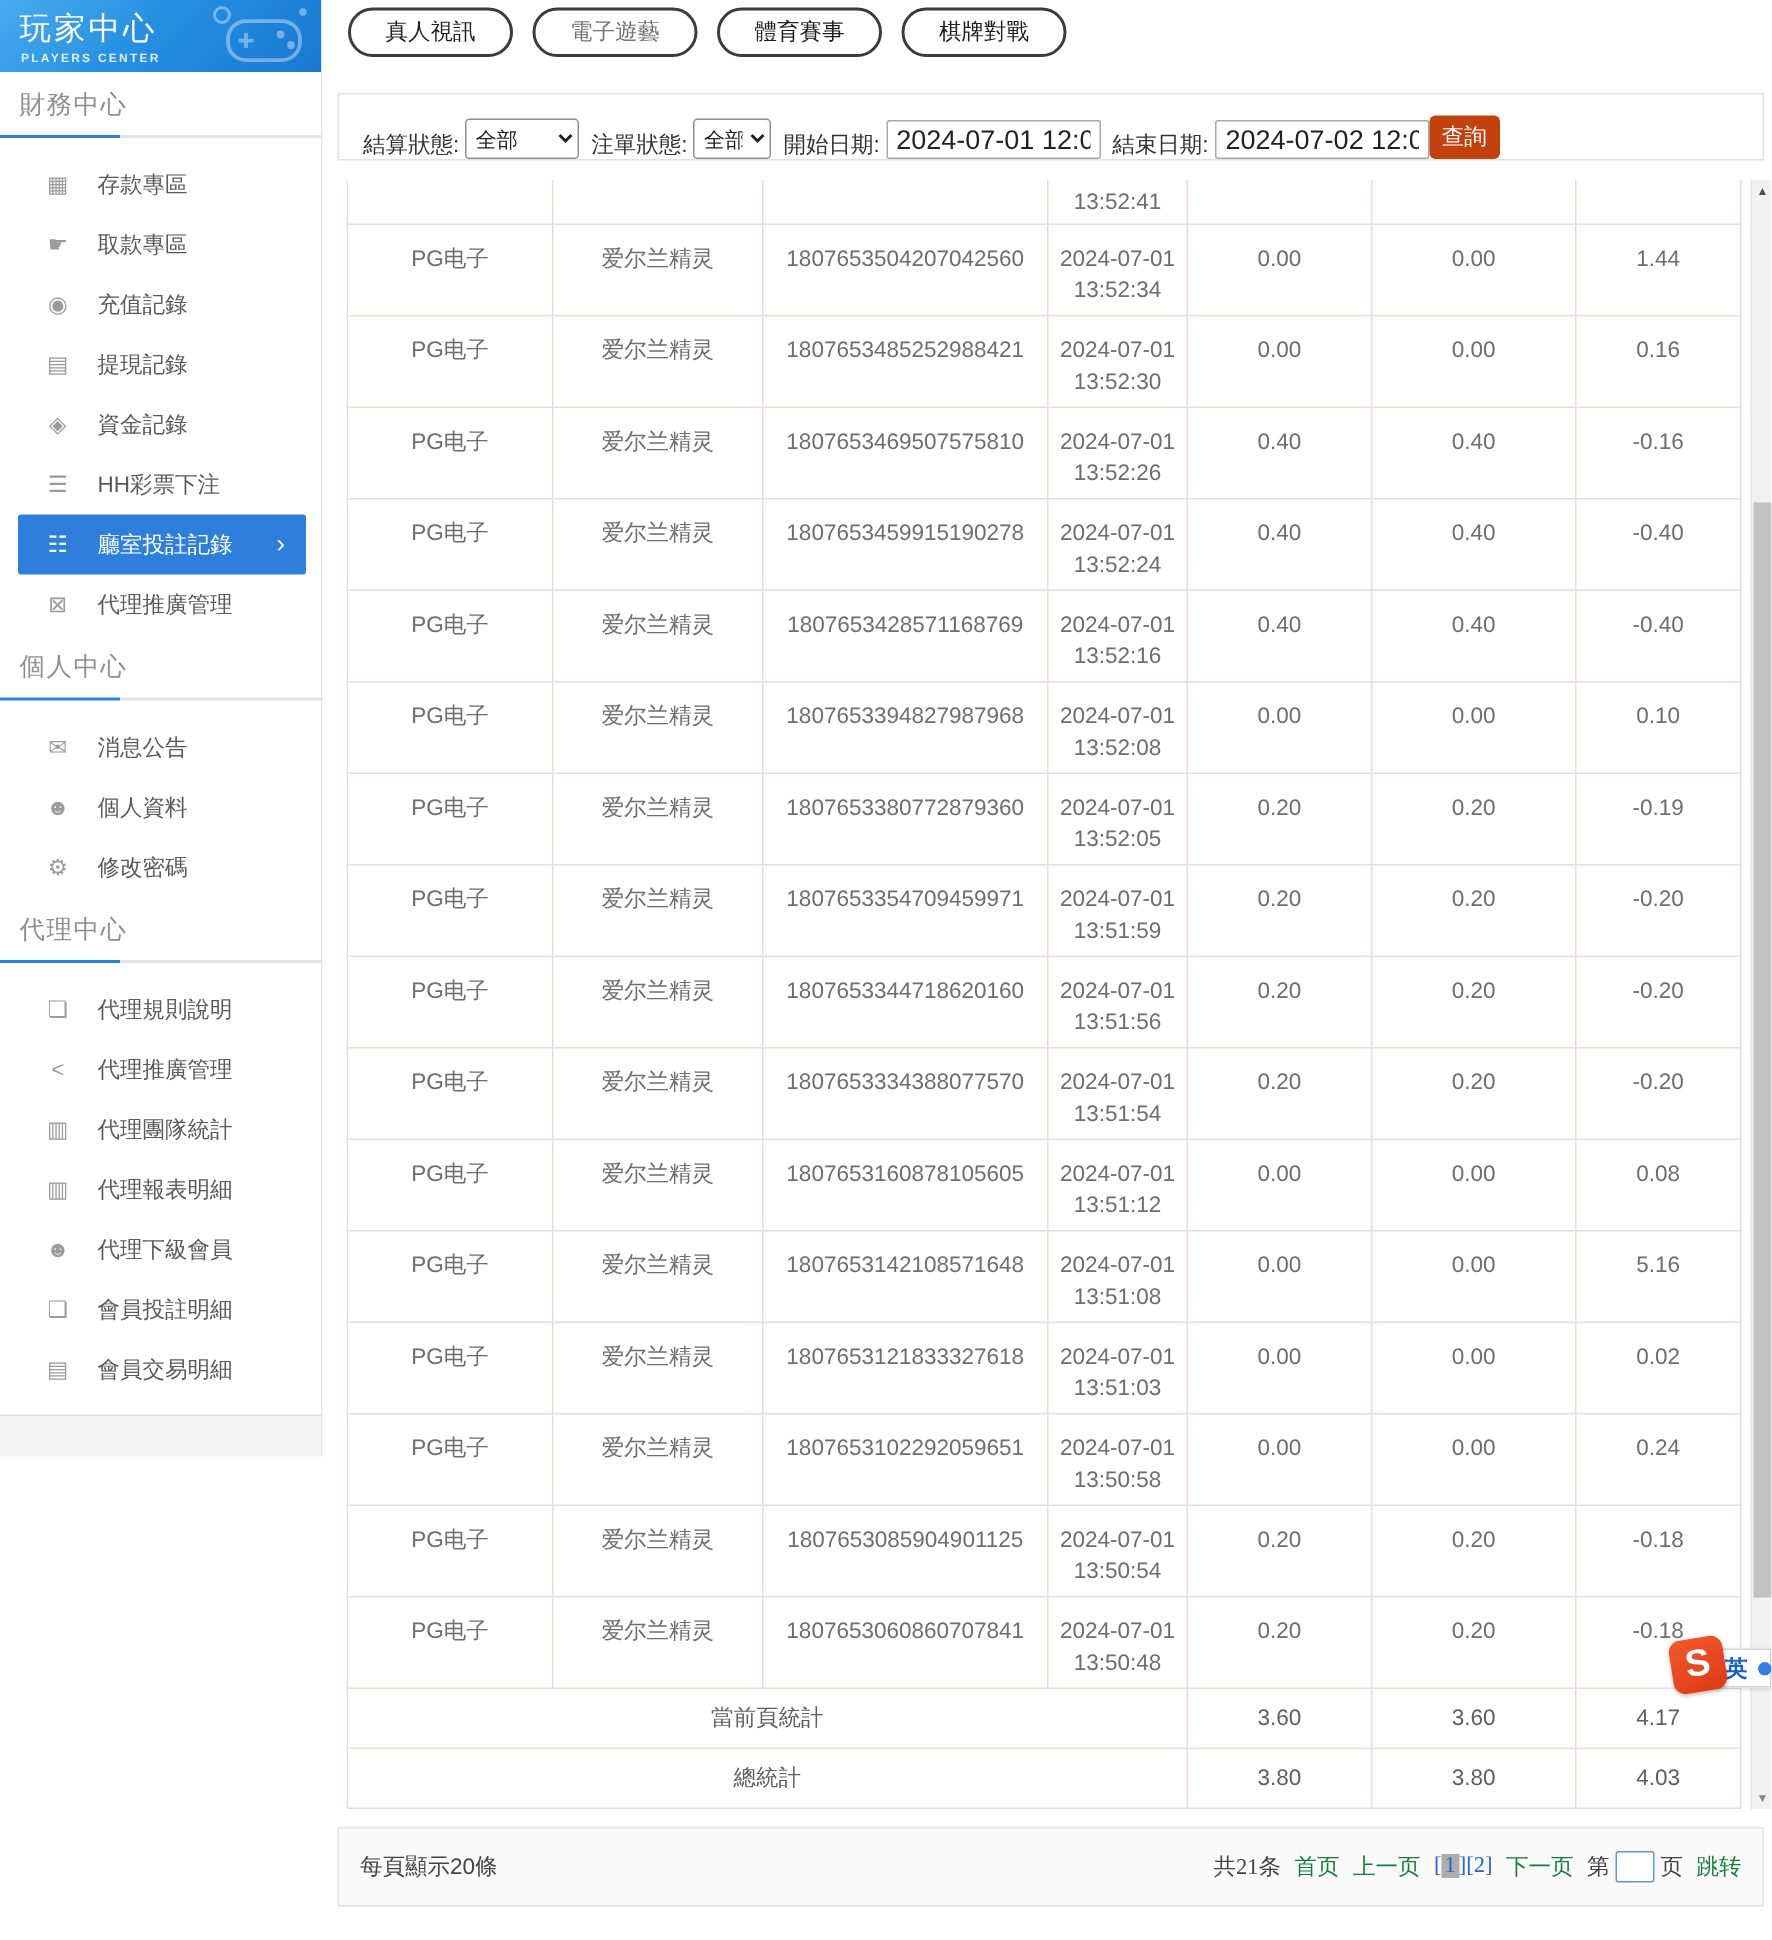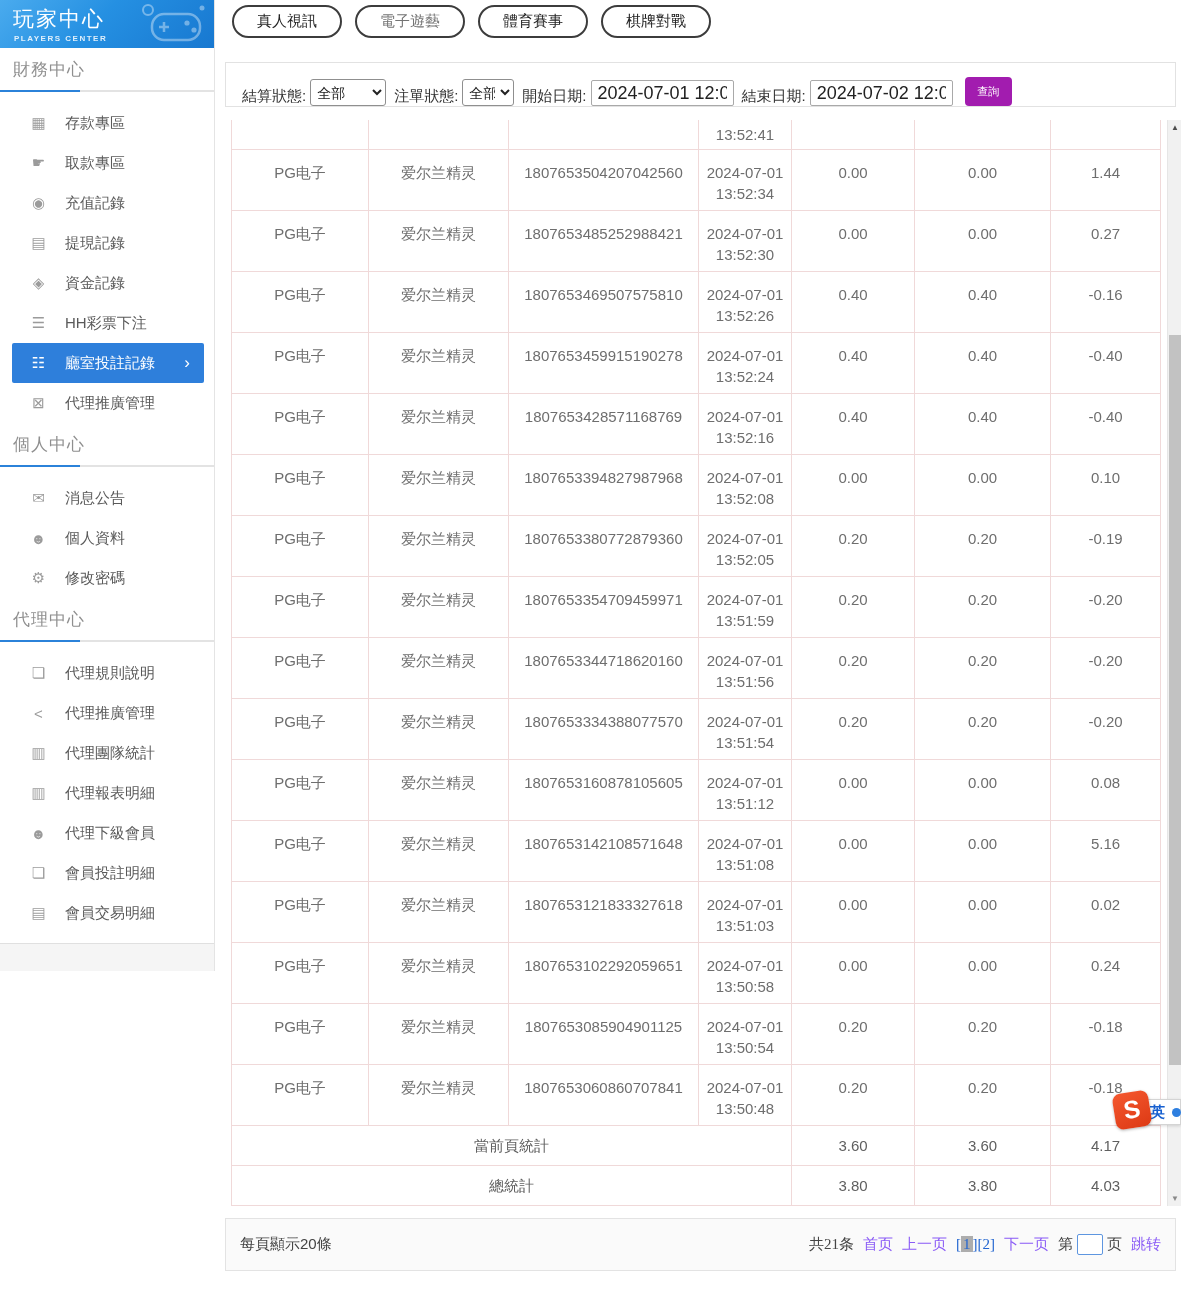--- a/index.html
+++ b/index.html
@@ -27,38 +27,38 @@
   
   .content { position:absolute; left:215px; top:0; width:966px; height:1293px; background:#fff; }
   .tabs { padding:5px 0 0 17px; }
   .tab { display:inline-block; padding:5px 23px; border:2px solid #3c3c3c; border-radius:17px; font-size:15px; color:#1f1f1f; margin-right:13px; background:#fff; cursor:pointer; }
   .tab.active { color:#737373; }
   .filterbar { position:absolute; left:10px; top:62px; width:951px; height:45px; border:1px solid #e2e2e2; background:#fff; display:flex; align-items:flex-end; padding-left:8px; font-size:15px; color:#333; }
   .filterbar label { margin:0 4px 0 8px; }
   .filterbar select { height:27px; border:1px solid #8f8f8f; border-radius:3px; background:#fff; font-size:14px; color:#222; padding:0 2px; }
   .sel-settle { width:76px; } .sel-order { width:52px; }
   .filterbar input.date { width:143px; height:26px; border:1px solid #a9a9a9; border-radius:2px; font-size:18px; color:#222; padding:0 6px; font-family:inherit; }
-  .btn-search { margin-left:12px; width:47px; height:29px; background:#a21caf; color:#fff; border:none; border-radius:4px; font-size:11px; cursor:pointer; }
+  .btn-search { margin-left:0; width:47px; height:29px; background:#c2410c; color:#fff; border:none; border-radius:4px; font-size:15px; cursor:pointer; }
   
   .table-viewport { position:absolute; left:16px; top:120px; width:931px; height:1086px; overflow:hidden; }
   table.bets { border-collapse:collapse; table-layout:fixed; width:929px; font-size:15px; color:#6e6e6e; }
   table.bets td { border:1px solid #f0d9d9; text-align:center; vertical-align:top; padding:12px 4px 0 4px; overflow:hidden; line-height:21px; }
   tr.partial-row td { height:29px; border-top:none; vertical-align:middle; padding:2px 4px; }
   tr.data-row td { height:61px; }
   tr.summary-row td { height:40px; vertical-align:middle; padding:0 4px; color:#5f5f5f; }
   
   .vscroll { position:absolute; right:0; top:120px; width:14px; height:1086px; background:#f1f1f1; border-left:1px solid #e6e6e6; }
   .vscroll .arrow { position:absolute; left:0; width:14px; height:15px; color:#4d4d4d; font-size:8px; text-align:center; line-height:15px; cursor:pointer; }
   .vscroll .arrow.up { top:0; } .vscroll .arrow.down { bottom:0; color:#8a8a8a; }
   .vscroll .thumb { position:absolute; left:1px; width:12px; top:215px; height:730px; background:#c2c2c2; cursor:pointer; }
   
   .pagebar { position:absolute; left:10px; top:1218px; width:951px; height:53px; background:#fafafa; border:1px solid #e3e3e3; display:flex; align-items:center; justify-content:space-between; padding:0 14px; font-size:15px; color:#444; }
   .pager { display:flex; align-items:center; }
   .pager > * { margin-left:9px;font-family:Liberation Serif, serif; }
-  .pager a { color:#8b5cf6; text-decoration:none; cursor:pointer; }
+  .pager a { color:#15803d; text-decoration:none; cursor:pointer; }
   .pager .pg { color:#2265d0; cursor:pointer; }
   .pager .pg .num.cur { background:#adadad; padding:0 2px; }
   .pager .jump-input { width:26px; height:21px; border:1px solid #5e96e0; border-radius:2px; margin:0 4px; text-align:center; font-size:13px; }
   .pager .plain { color:#444; margin-left:9px; }
   
   .tw-bar { position:absolute; left:1139px; top:1099px; width:42px; height:26px; background:#fff; border:1px solid #d4d4d4; box-shadow:0 1px 3px rgba(0,0,0,.15); z-index:30; }
   .tw-bar .lang { position:absolute; left:10px; top:3px; color:#1760d0; font-size:15px; font-weight:bold; }
   .tw-bar .dot { position:absolute; left:32px; top:8px; width:9px; height:9px; border-radius:50%; background:#2e7fe0; }
   .tw-logo { position:absolute; left:1114px; top:1092px; width:36px; height:36px; background:linear-gradient(160deg,#f4572e,#dd3a15); border-radius:8px; transform:rotate(-9deg); z-index:31; color:#fff; font-size:25px; font-weight:bold; text-align:center; line-height:35px; box-shadow:0 1px 3px rgba(0,0,0,.3); cursor:pointer; }
 </style>
@@ -213,21 +213,21 @@
             <td>0.00</td>
             <td>1.44</td>
           </tr>
           <tr class="data-row">
             <td>PG电子</td>
             <td>爱尔兰精灵</td>
             <td>1807653485252988421</td>
             <td>2024-07-01<br>13:52:30</td>
             <td>0.00</td>
             <td>0.00</td>
-            <td>0.27</td>
+            <td>0.16</td>
           </tr>
           <tr class="data-row">
             <td>PG电子</td>
             <td>爱尔兰精灵</td>
             <td>1807653469507575810</td>
             <td>2024-07-01<br>13:52:26</td>
             <td>0.40</td>
             <td>0.40</td>
             <td>-0.16</td>
           </tr>

